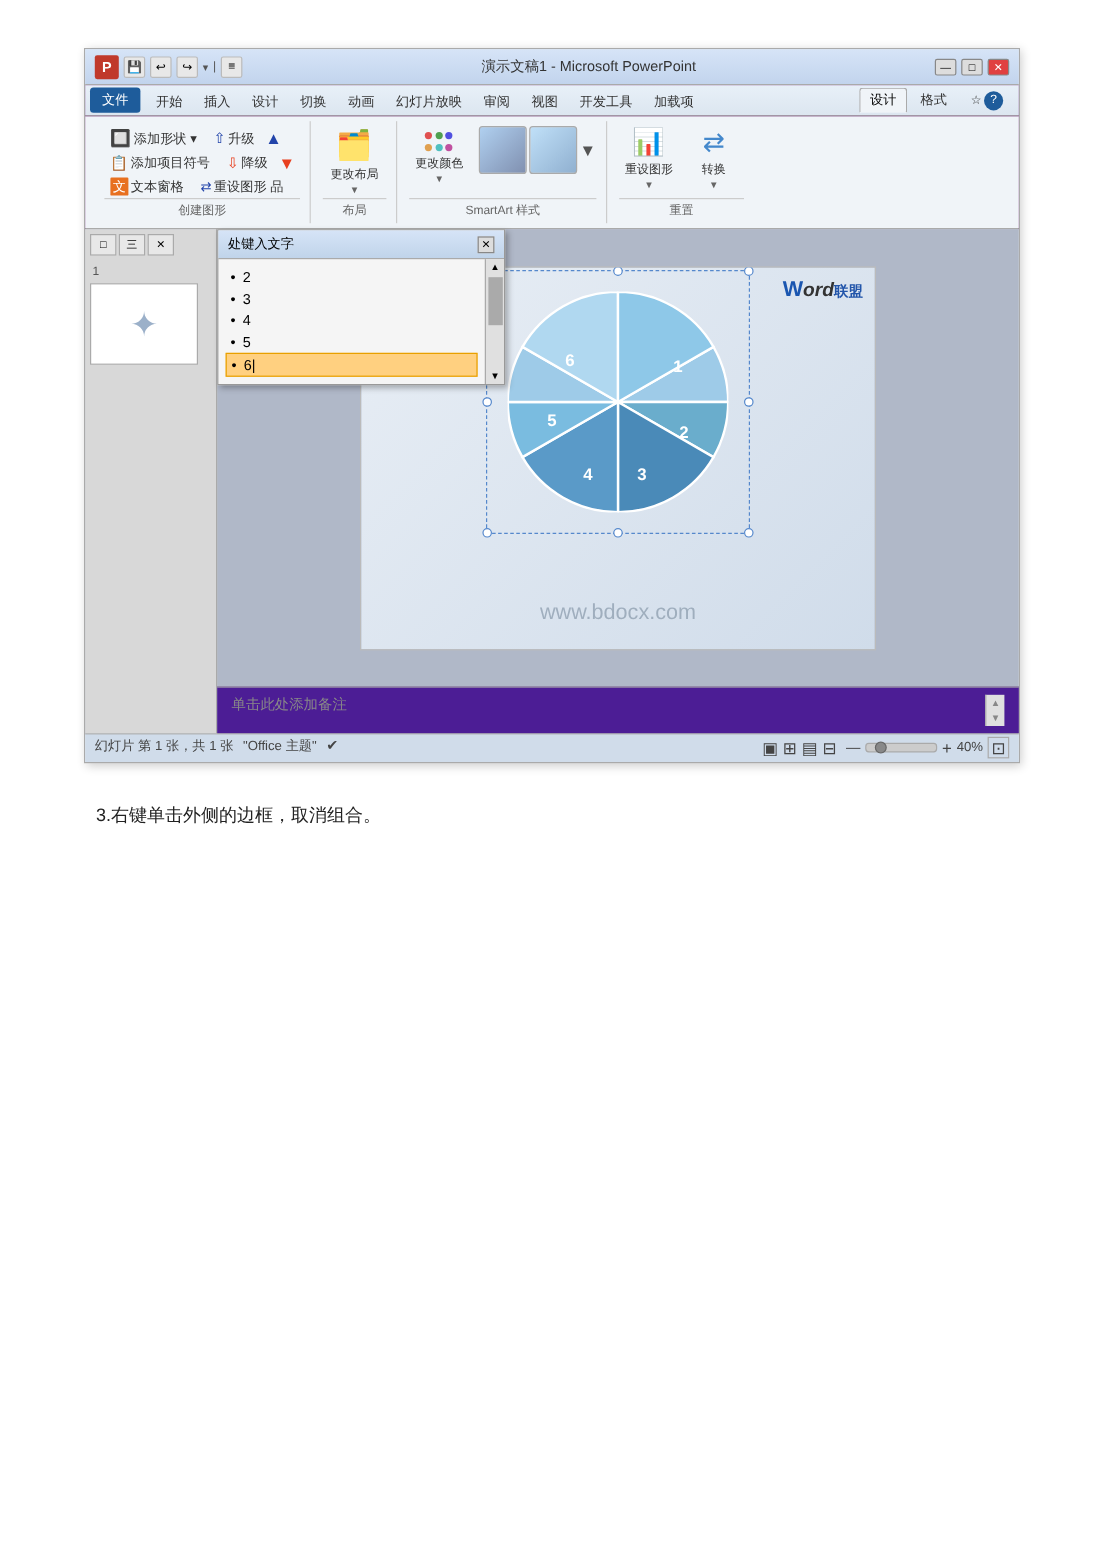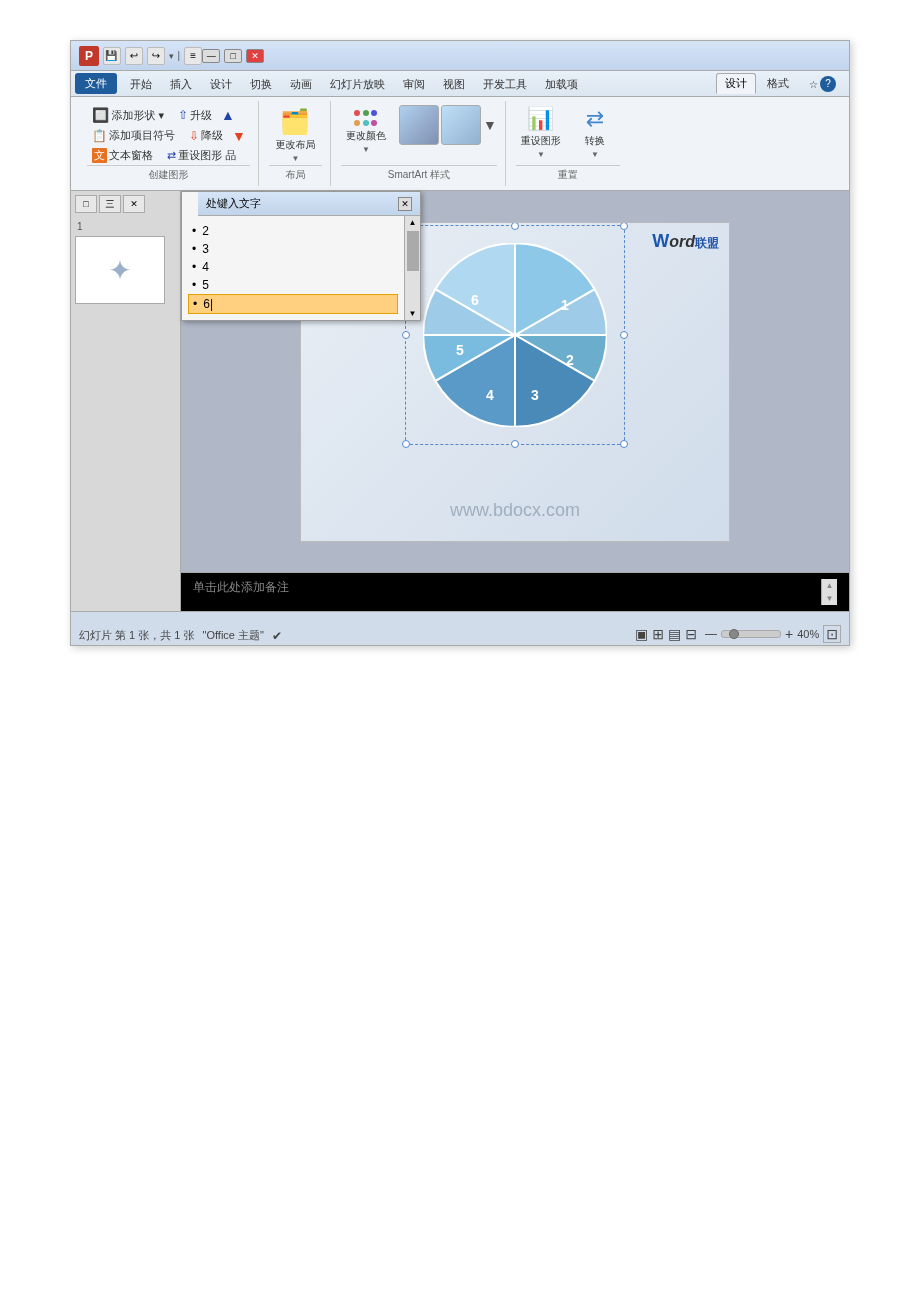--- a/index.html
+++ b/index.html
@@ -286,21 +286,20 @@
     }
 
     .dialog-title-bar {
       background: linear-gradient(to bottom, #d6e4f7, #c0d4ea);
       padding: 4px 8px;
       font-size: 11px;
       display: flex;
       align-items: center;
       justify-content: space-between;
       border-bottom: 1px solid #aaa;
-      margin-left: 16px;
     }
 
     .dialog-close {
       width: 14px;
       height: 14px;
       border: 1px solid #888;
       background: #ddd;
       font-size: 9px;
       display: flex;
       align-items: center;
@@ -377,38 +376,38 @@
       left: 50%;
       transform: translateX(-50%);
       font-size: 18px;
       color: #8899aa;
       white-space: nowrap;
       opacity: 0.7;
     }
 
     
     .notes-area {
-      background: #000000;
+      background: #4c1d95;
       border-top: 1px solid #aaa;
       padding: 6px 12px;
       font-size: 12px;
       color: #888;
       min-height: 32px;
     }
 
     
     .status-bar {
       background: #d0dcea;
       border-top: 1px solid #aaa;
       display: flex;
-      align-items: flex-end;
+      align-items: flex-start;
       padding: 2px 8px;
       font-size: 11px;
       color: #444;
-      height: 34px;
+      height: 24px;
       gap: 8px;
     }
 
     .status-right {
       margin-left: auto;
       display: flex;
       align-items: center;
       gap: 8px;
     }
 
@@ -446,20 +445,21 @@
     <div class="title-bar">
       <div class="title-bar-left">
         <div class="ppt-logo">P</div>
         <div class="qs-btn">💾</div>
         <div class="qs-btn">↩</div>
         <div class="qs-btn">↪</div>
         <span style="font-size:9px;color:#555;">▾</span>
         <span style="font-size:10px;color:#555;">|</span>
         <div class="qs-btn">≡</div>
       </div>
+      <div class="title-bar-title">演示文稿1 - Microsoft PowerPoint</div>
       <div class="title-bar-controls">
         <div class="title-btn">—</div>
         <div class="title-btn">□</div>
         <div class="title-btn" style="background:#e04040;color:white;">✕</div>
       </div>
     </div>
 
     <div class="ribbon">
       <div class="ribbon-tabs">
         <div class="ribbon-tab file-tab">文件</div>
@@ -718,14 +718,15 @@
           </div>
           <span style="cursor:pointer;font-size:14px;">+</span>
           <span>40%</span>
           <span style="cursor:pointer;font-size:14px;border:1px solid #aaa;padding:0 2px;">⊡</span>
         </div>
       </div>
     </div>
 
   </div>
 
+  <div class="caption">3.右键单击外侧的边框，取消组合。</div>
 
 </div>
 
 </body></html>

